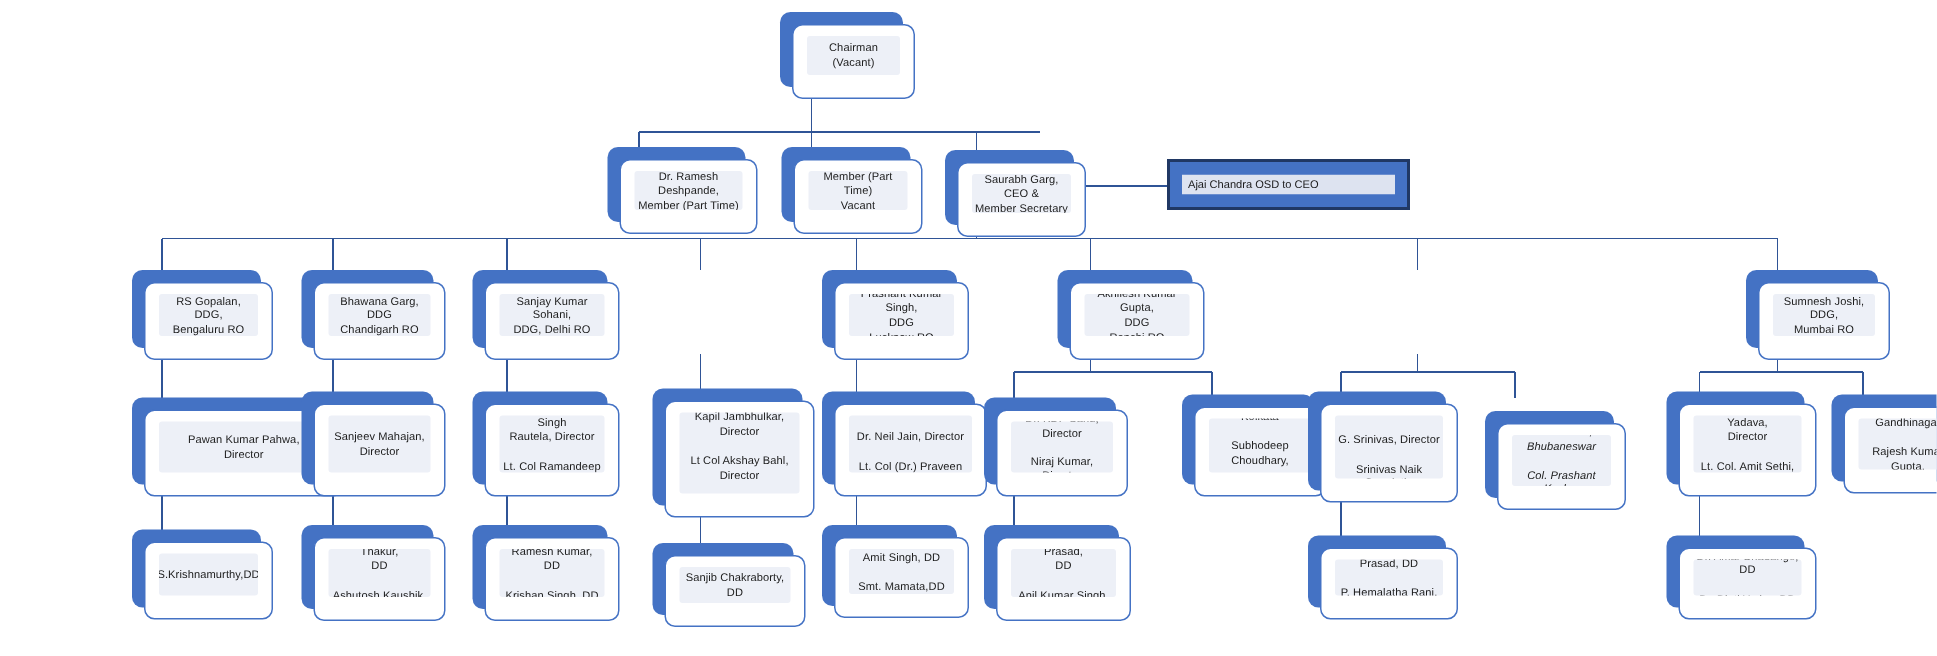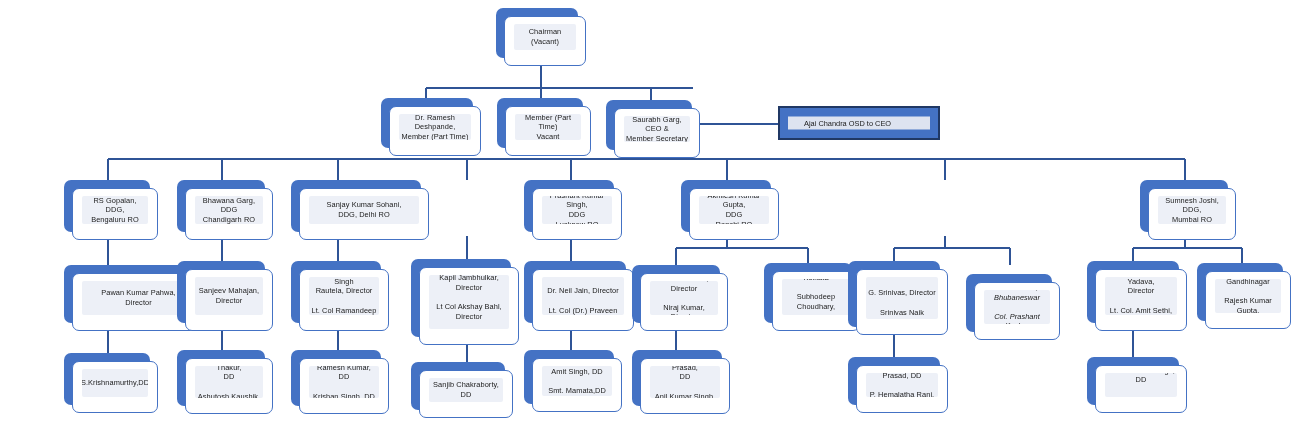--- a/index.html
+++ b/index.html
@@ -12,20 +12,21 @@
   }
   #chart{position:absolute;inset:0;}
 
   
   #wires{position:absolute;left:0;top:0;width:1291px;height:437px;z-index:1;}
 
   
   .node{
     position:absolute;
     z-index:2;
+    margin-left:24px;
   }
   .node .shadow{
     position:absolute;
     left:0;top:0;
     width:100%;height:100%;
     background:#4472C4;
     border-radius:7px;
   }
   .node .card{
     position:absolute;
@@ -68,21 +69,21 @@
     box-sizing:border-box;
   }
   .osd .lbl{
     position:absolute;
     left:8px;right:8px;top:50%;
     transform:translateY(-50%);
     background:#DDE3F0;
     color:#1a1a1a;
     font-size:7.4px;
     line-height:11px;
-    padding:1px 16px;
+    padding:1px 4px;
     box-sizing:border-box;
     white-space:nowrap;
   }
 </style>
 </head>
 <body>
 
 <div id="chart">
 
   <svg id="wires" viewBox="0 0 1291 437">
@@ -203,21 +204,21 @@
   <div class="node" style="left:177px;top:180px;width:88px;height:52px;">
     <div class="shadow"></div>
     <div class="card">
       <div class="inner">
         <div class="txt">Bhawana Garg, DDG
 Chandigarh RO</div>
       </div>
     </div>
   </div>
 
-  <div class="node" style="left:291px;top:180px;width:90px;height:52px;padding-left:40px;">
+  <div class="node" style="left:291px;top:180px;width:90px;height:52px;">
     <div class="shadow"></div>
     <div class="card">
       <div class="inner">
         <div class="txt">Sanjay  Kumar Sohani,
 DDG, Delhi RO</div>
       </div>
     </div>
   </div>
 
 

